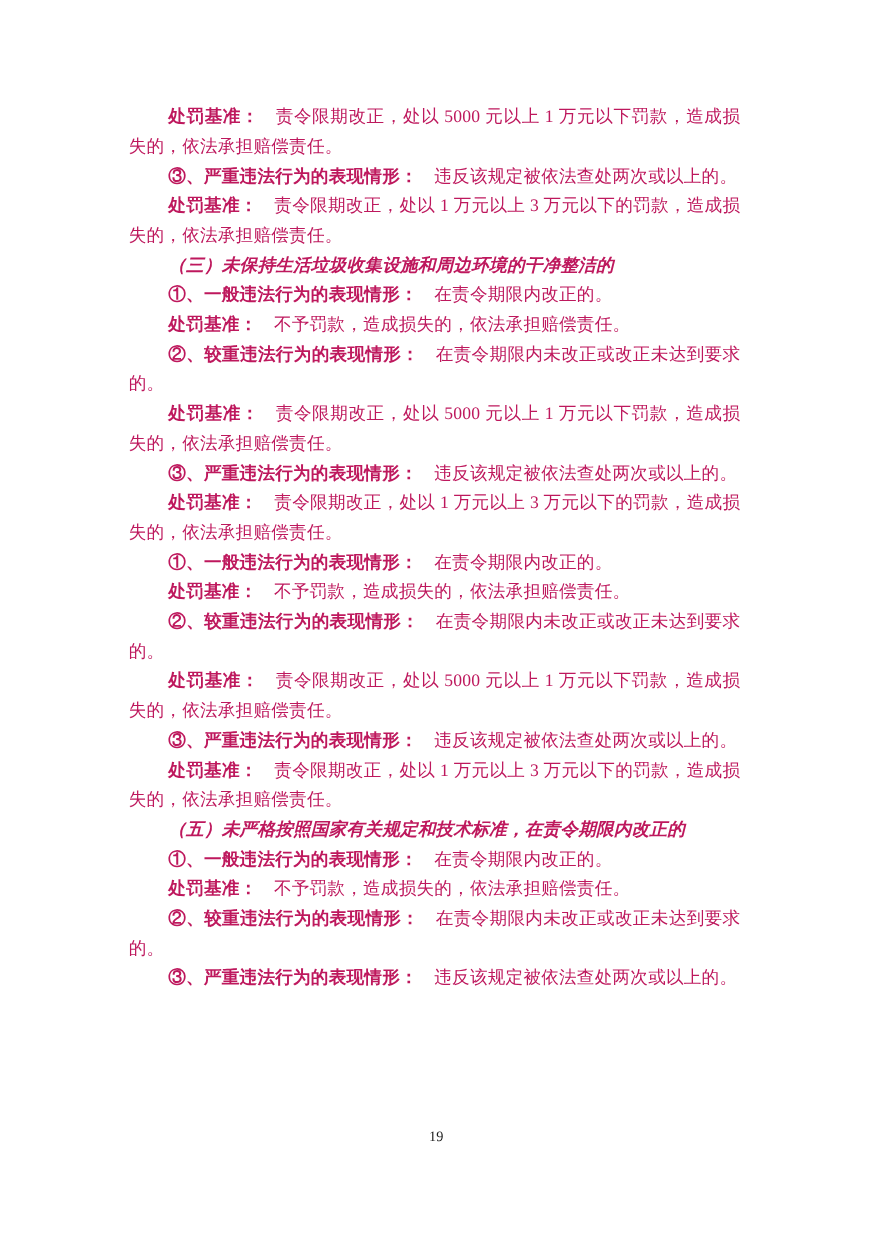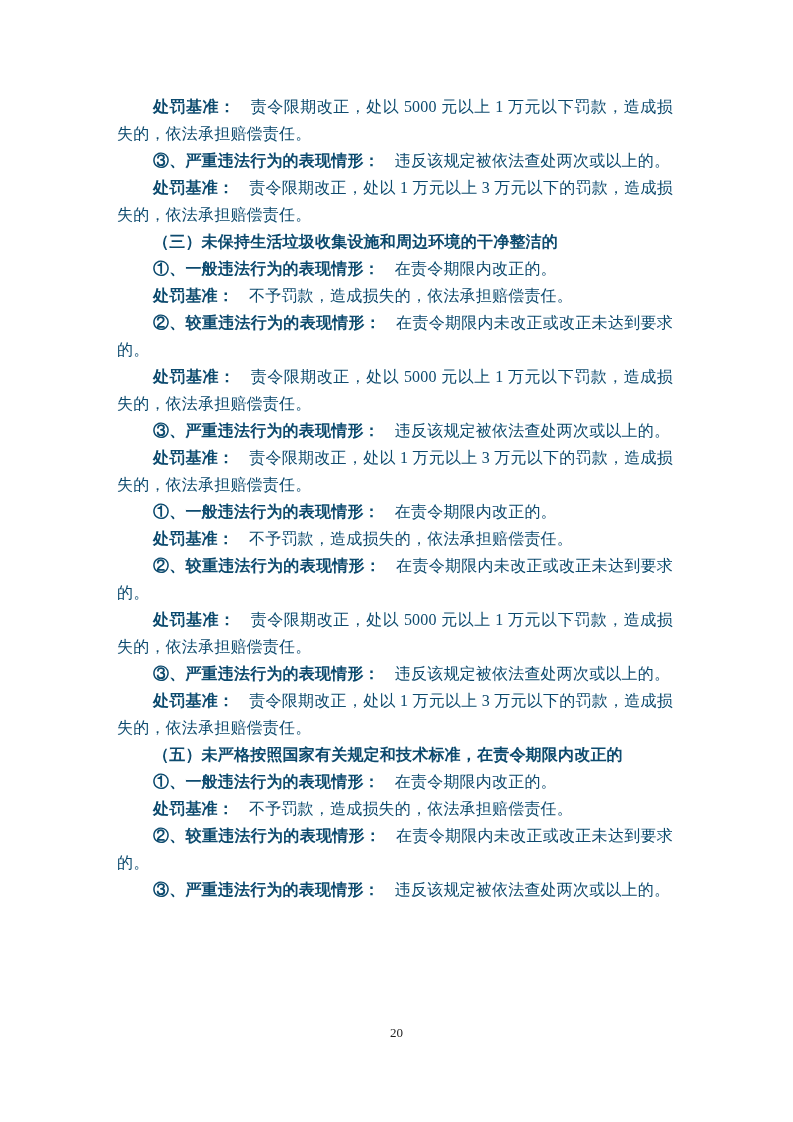--- a/index.html
+++ b/index.html
@@ -15,35 +15,36 @@
     overflow: hidden;
     font-family: "Liberation Serif", "DejaVu Serif", serif;
   }
   .doc-body {
     position: absolute;
     left: 117px;
     top: 93px;
     width: 556px;
     font-size: 16px;
     line-height: 27px;
-    color: #0c4a6e;
+    color: #be185d;
     text-align: justify;
     letter-spacing: 0.2px;
   }
   .para {
     text-indent: 36px;
     margin: 0;
     padding: 0;
   }
   .para .label {
     font-weight: bold;
     margin-right: 15px;
   }
   .para.heading .text {
     font-weight: bold;
+    font-style: italic;
   }
   .page-number {
     position: absolute;
     top: 1025px;
     left: 0;
     width: 100%;
     text-align: center;
     font-size: 13px;
     color: #1d1d1d;
   }
@@ -68,14 +69,14 @@
       <div class="para"><span class="label">②、较重违法行为的表现情形：</span><span class="text">在责令期限内未改正或改正未达到要求的。</span></div>
       <div class="para"><span class="label">处罚基准：</span><span class="text">责令限期改正，处以 5000 元以上 1 万元以下罚款，造成损失的，依法承担赔偿责任。</span></div>
       <div class="para"><span class="label">③、严重违法行为的表现情形：</span><span class="text">违反该规定被依法查处两次或以上的。</span></div>
       <div class="para"><span class="label">处罚基准：</span><span class="text">责令限期改正，处以 1 万元以上 3 万元以下的罚款，造成损失的，依法承担赔偿责任。</span></div>
       <div class="para heading"><span class="text">（五）未严格按照国家有关规定和技术标准，在责令期限内改正的</span></div>
       <div class="para"><span class="label">①、一般违法行为的表现情形：</span><span class="text">在责令期限内改正的。</span></div>
       <div class="para"><span class="label">处罚基准：</span><span class="text">不予罚款，造成损失的，依法承担赔偿责任。</span></div>
       <div class="para"><span class="label">②、较重违法行为的表现情形：</span><span class="text">在责令期限内未改正或改正未达到要求的。</span></div>
       <div class="para"><span class="label">③、严重违法行为的表现情形：</span><span class="text">违反该规定被依法查处两次或以上的。</span></div>
     </div>
-  <div class="page-number">20</div>
+  <div class="page-number">19</div>
 </div>
 
 </body></html>

